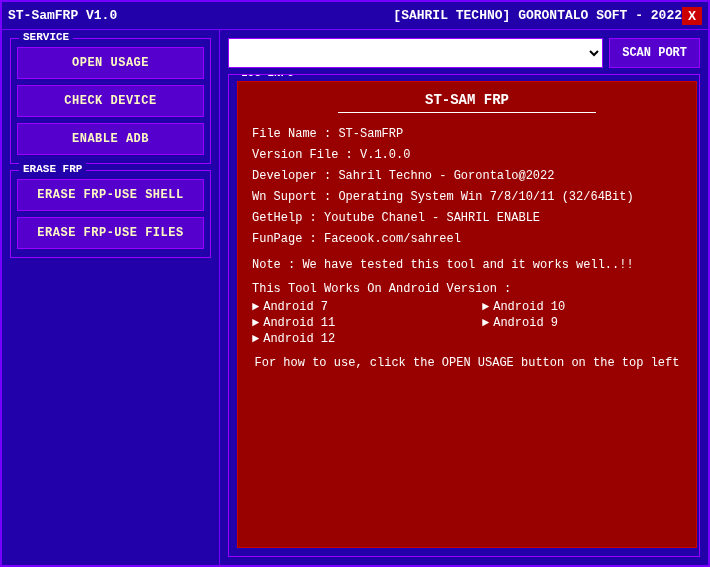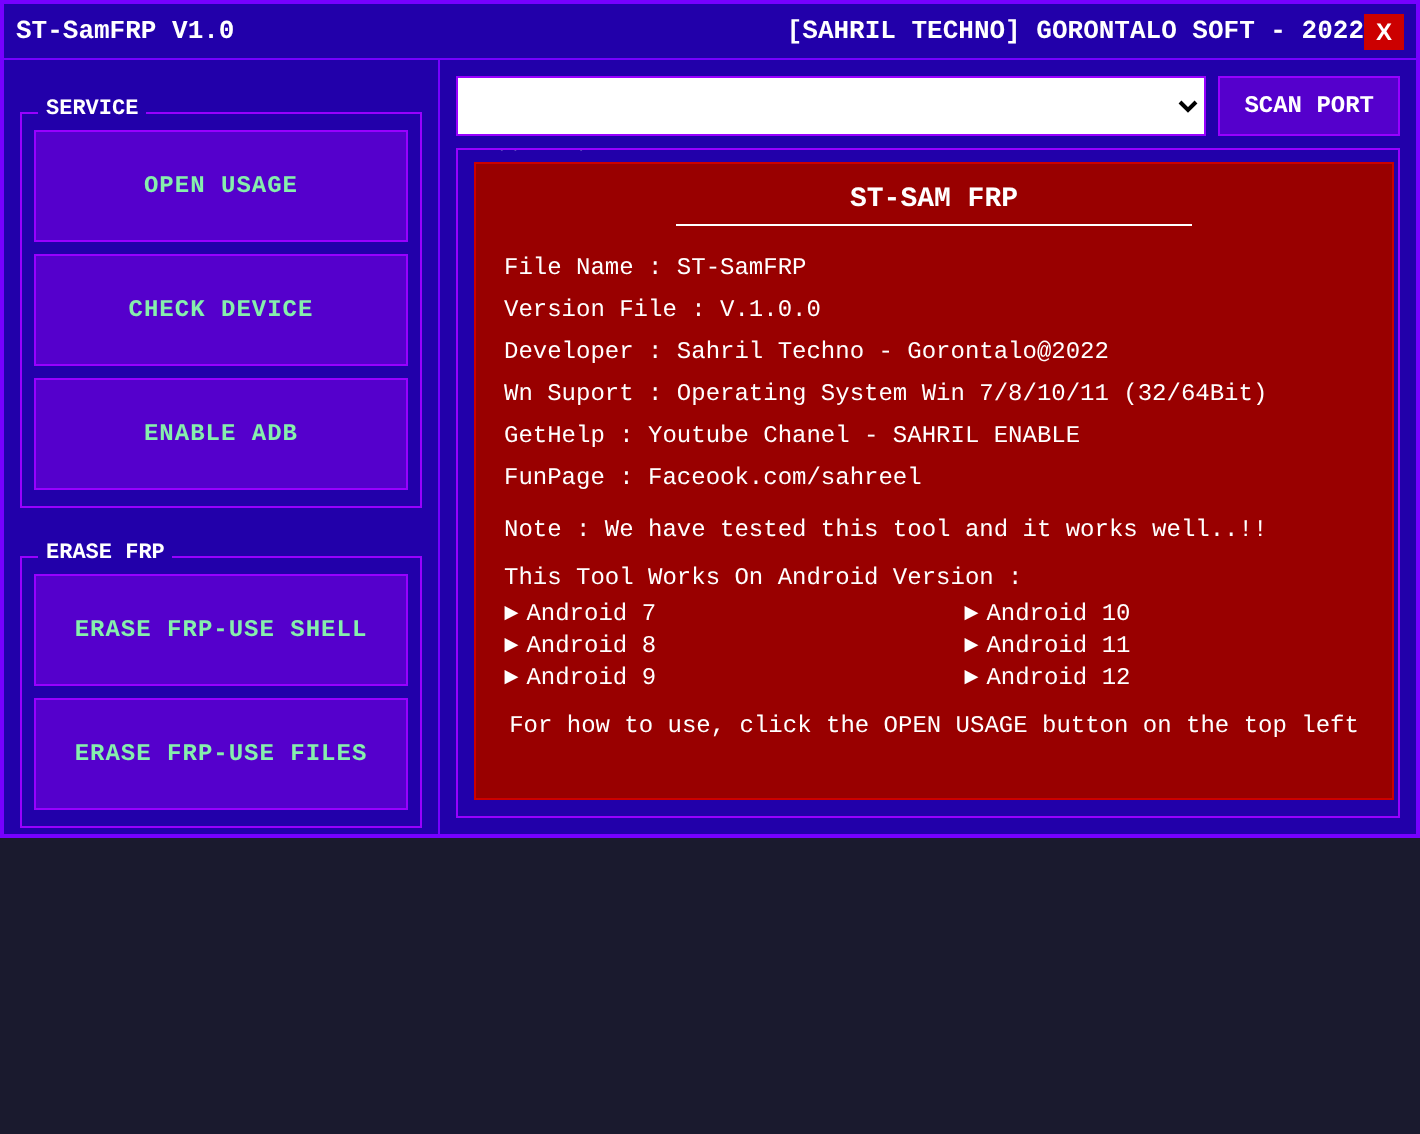--- a/index.html
+++ b/index.html
@@ -5,21 +5,21 @@
     * { box-sizing: border-box; margin: 0; padding: 0; }
     body {
       background: #1a1a2e;
       font-family: 'Courier New', monospace;
       width: 710px;
       height: 567px;
       overflow: hidden;
     }
     .window {
       width: 710px;
-      height: 419px;
+      height: 567px;
       border: 2px solid #7700ff;
       background: #2200aa;
       display: flex;
       flex-direction: column;
     }
     .title-bar {
       background: #2200aa;
       display: flex;
       align-items: center;
       justify-content: space-between;
@@ -63,38 +63,37 @@
       padding: 8px;
       display: flex;
       flex-direction: column;
       gap: 6px;
       border-right: 1px solid #7700ff;
     }
     .section-group {
       border: 1px solid #9900ff;
       padding: 8px 6px 8px 6px;
       position: relative;
-      margin-top: 18px;
     }
     .section-label {
       position: absolute;
       top: -8px;
       left: 8px;
       background: #2200aa;
       color: white;
       font-size: 11px;
       font-weight: bold;
       padding: 0 4px;
     }
     .action-btn {
       background: #5500cc;
-      color: #86efac;
+      color: #fef9c3;
       border: 1px solid #9900ff;
       width: 100%;
-      padding: 20px 4px;
+      padding: 8px 4px;
       font-family: 'Courier New', monospace;
       font-weight: bold;
       font-size: 12px;
       cursor: pointer;
       margin-bottom: 6px;
       letter-spacing: 0.5px;
     }
     .action-btn:last-child {
       margin-bottom: 0;
     }
@@ -251,21 +250,20 @@
           <div class="log-line">Wn Suport :  Operating System Win 7/8/10/11 (32/64Bit)</div>
           <div class="log-line">GetHelp :  Youtube Chanel - SAHRIL ENABLE</div>
           <div class="log-line">FunPage :  Faceook.com/sahreel</div>
 
           <div class="log-section-title">Note : We have tested this tool and it works well..!!</div>
 
           <div class="log-section-title">This Tool Works On Android Version :</div>
           <div class="android-grid">
             <div class="android-item"><span class="arrow">►</span><span>Android 7</span></div>
             <div class="android-item"><span class="arrow">►</span><span>Android 10</span></div>
-            <div class="android-item"><span class="arrow">►</span><span>Android 8</span></div>
             <div class="android-item"><span class="arrow">►</span><span>Android 11</span></div>
             <div class="android-item"><span class="arrow">►</span><span>Android 9</span></div>
             <div class="android-item"><span class="arrow">►</span><span>Android 12</span></div>
           </div>
 
           <div class="log-footer">For how to use, click the OPEN USAGE button on the top left</div>
         </div>
       </div>
     </div>
   </div>

